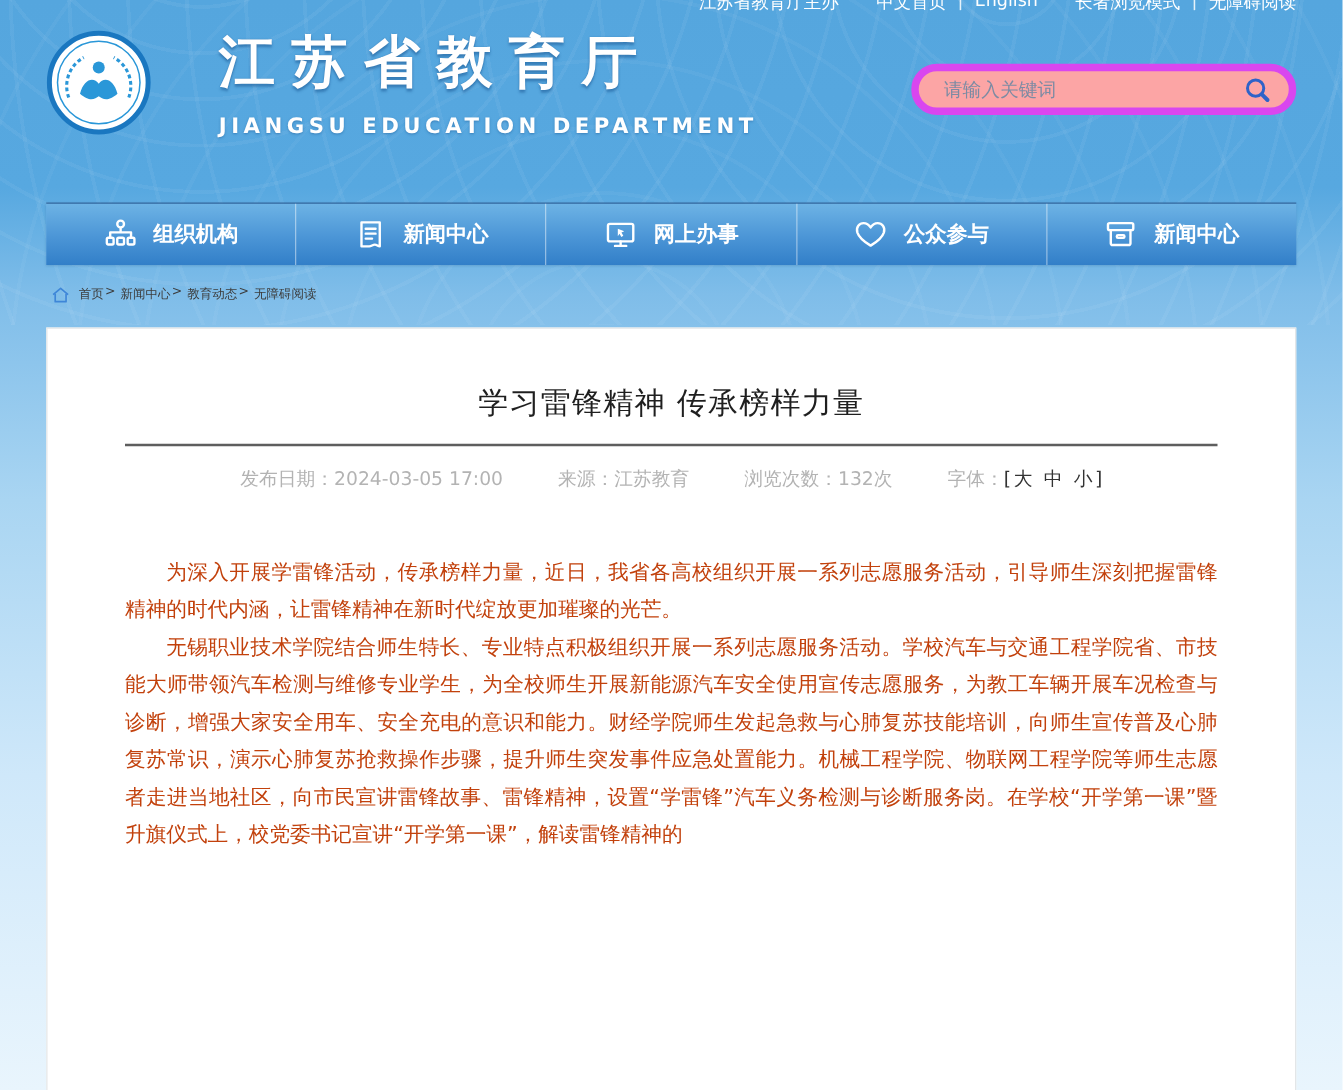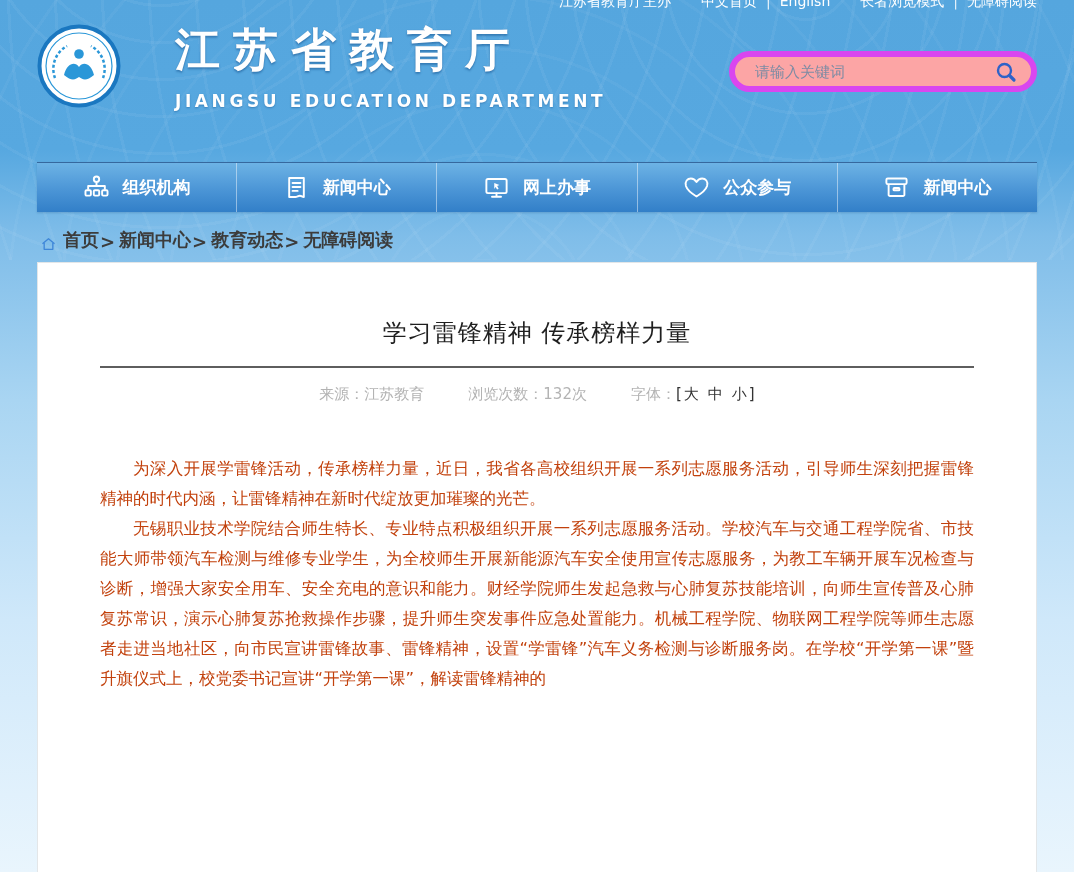--- a/index.html
+++ b/index.html
@@ -65,33 +65,33 @@
   .nav-item {
     flex:1 1 0; display:flex; align-items:center; justify-content:center; gap:13px;
     color:#fff; font-size:17px; font-weight:bold; cursor:pointer;
   }
   .nav-item + .nav-item { border-left:1px solid rgba(255,255,255,.45); }
   .nav-item svg { width:27px; height:27px; }
 
   
   .breadcrumb {
     position:absolute; top:228px; left:40px;
-    display:flex; align-items:flex-end; font-size:18px; color:#3c3c3c;font-weight:bold;
+    display:flex; align-items:flex-start; font-size:10px; color:#3c3c3c;
   }
   .breadcrumb .home-ic { width:17px; height:16px; margin-right:6px; }
   .breadcrumb a { color:#3c3c3c; text-decoration:none; cursor:pointer; }
   .breadcrumb .sep { margin:0 4px 0 1px; color:#3c3c3c; }
 
   
   .card {
     position:absolute; top:262px; left:37px; width:1000px; height:660px;
     background:#fff; border:1px solid #e3e6e8; padding:0 62px;
   }
   .article-title {
-    margin-top:54px; text-align:center;
+    margin-top:43px; text-align:center;
     font-size:24px; color:#1f1f1f; font-weight:500; letter-spacing:1px;
   }
   .title-rule { margin-top:17px; border-bottom:2px solid #5e5e5e; }
   .meta {
     margin-top:17px; display:flex; justify-content:center; gap:44px;
     font-size:15px; color:#b3b3b3; white-space:nowrap;
   }
   .meta .fld { display:flex; }
   .meta .dark { color:#333; }
   .meta .fontsize-opts { display:inline-flex; gap:9px; margin:0 2px; }
@@ -198,20 +198,24 @@
   <span class="sep">&gt;</span>
   <a>无障碍阅读</a>
 </div>
 
 <div class="card">
   <h1 class="article-title">学习雷锋精神 传承榜样力量</h1>
   <div class="title-rule"></div>
 
   <div class="meta">
     <span class="fld">
+      <span>发布日期：</span>
+        <span>2024-03-05 17:00</span>
+    </span>
+    <span class="fld">
       <span>来源：</span>
         <span>江苏教育</span>
     </span>
     <span class="fld">
       <span>浏览次数：</span>
         <span>132次</span>
     </span>
     <span class="fld">
       <span>字体：</span>
         <span class="dark">[</span>

